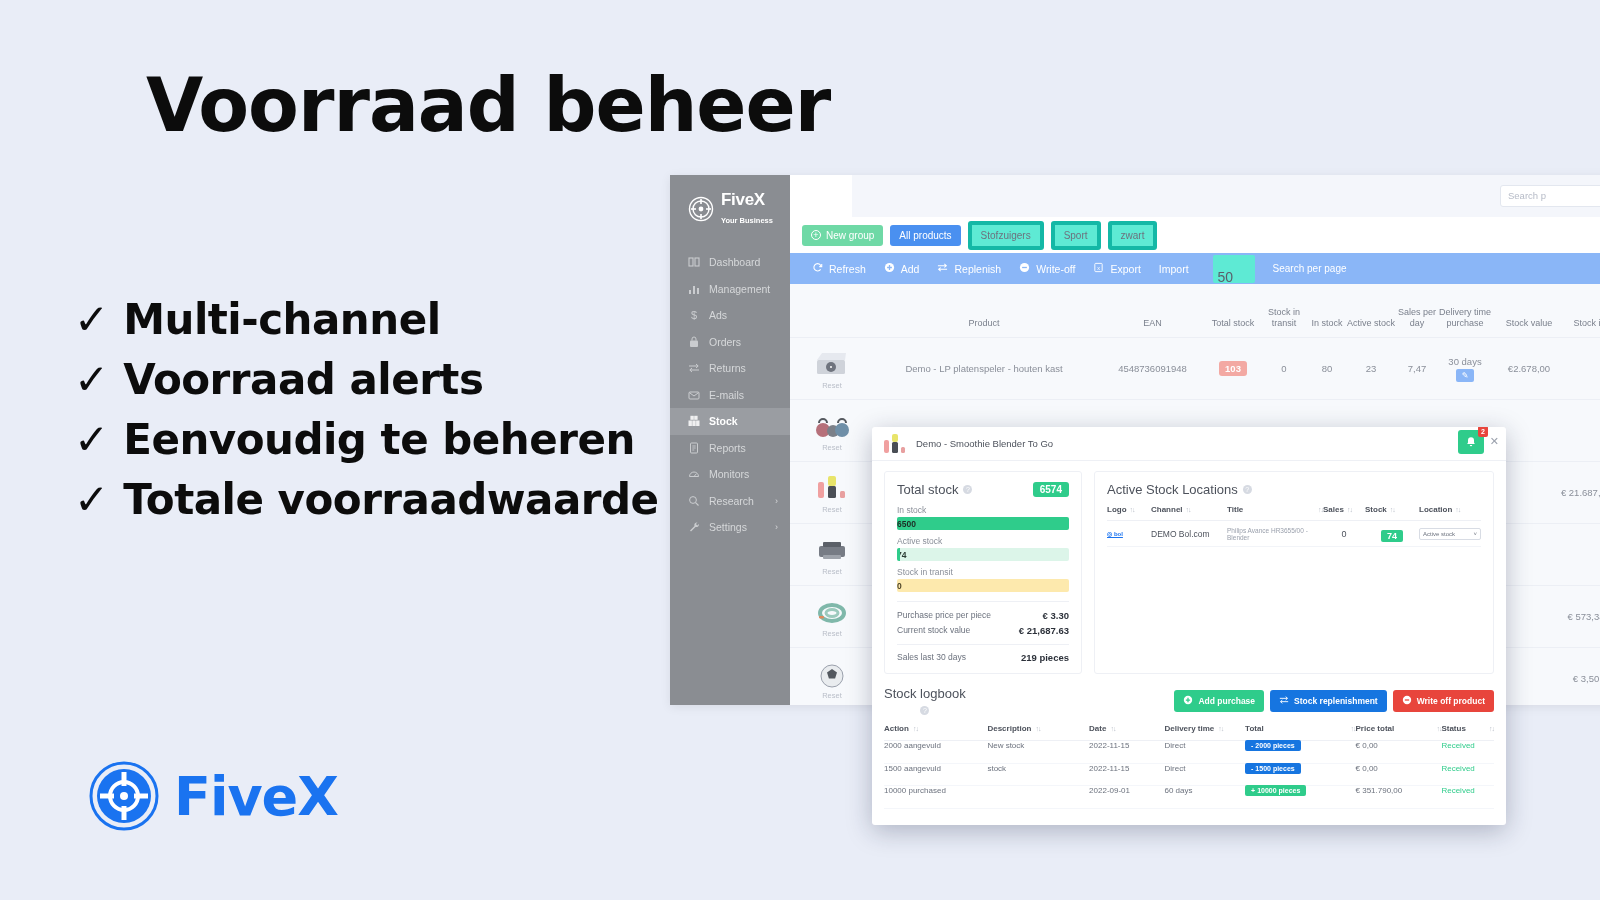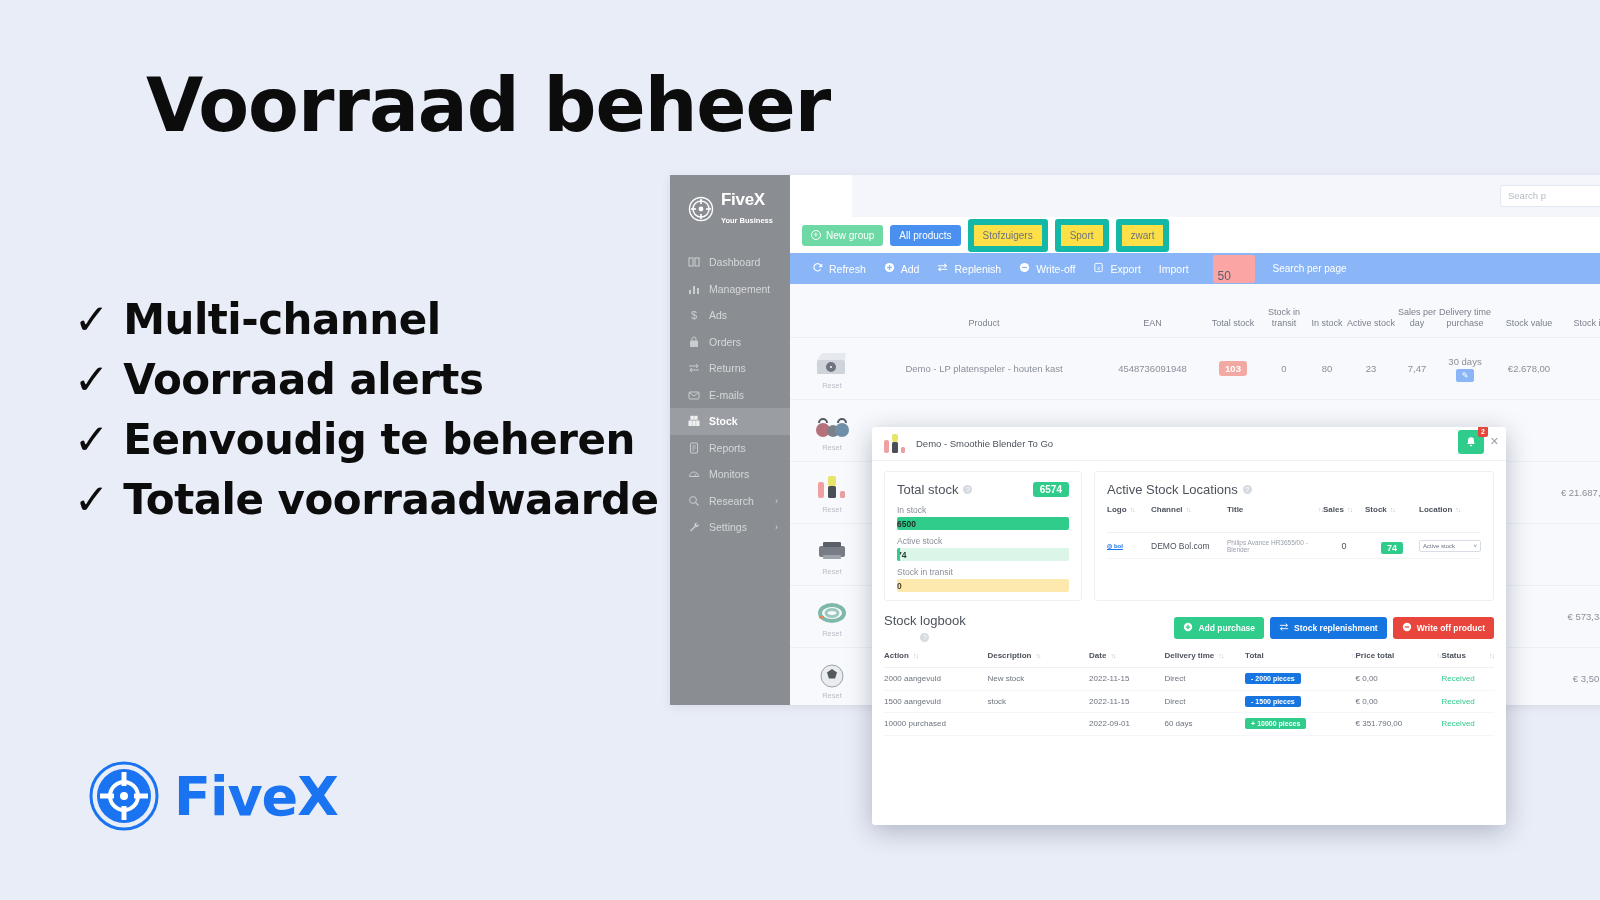--- a/index.html
+++ b/index.html
@@ -67,32 +67,32 @@
   .search-box {
     position: absolute; right: 10px; top: 10px; width: 120px; height: 22px;
     border: 1px solid #e3e7ef; border-radius: 3px; background: #fff;
     font-size: 9.5px; color: #b6bbc7; padding: 4px 7px; overflow: hidden; white-space: nowrap;
   }
 
   .group-row { height: 36px; background: #fff; display: flex; align-items: center; gap: 7px; padding-left: 12px; }
   .pill { font-size: 10px; border-radius: 3px; padding: 5px 9px; white-space: nowrap; }
   .pill-new { background: #6fd9a6; color: #fff; display: flex; align-items: center; gap: 5px; }
   .pill-active { background: #4a90f0; color: #fff; }
-  .pill-plain { background: #fde047; color: #6c727e; border: 6px solid #14b8a6; text-align: center; }
+  .pill-plain { background: #5eead4; color: #6c727e; border: 4px solid #14b8a6; text-align: center; }
   .plus-ico { width: 10px; height: 10px; border-radius: 50%; border: 1.6px solid #fff; display: flex; align-items: center; justify-content: center; font-size: 9px; line-height: 1; }
 
   .action-bar {
     height: 31px; background: #8ab6f7; display: flex; align-items: center;
     gap: 18px; padding-left: 22px; color: #fff; font-size: 10.5px;
   }
   .action { display: flex; align-items: center; gap: 6px; white-space: nowrap; }
   .action svg { width: 11px; height: 11px; }
   .ipp-input {
-    width: 42px; height: 19px; background: #fca5a5; border-radius: 2px;
-    color: #5a5f6a; font-size: 12px; padding: 14px 5px; margin-left: 6px;
+    width: 42px; height: 19px; background: #5eead4; border-radius: 2px;
+    color: #5a5f6a; font-size: 14px; padding: 14px 5px; margin-left: 6px;
   }
   .ipp-label { font-size: 10px; color: #fff; }
 
   
   .ptable { background: #f7f9fc; }
   .pthead { display: flex; align-items: flex-end; height: 54px; padding: 0 6px; border-bottom: 1px solid #eceff5; background: #f7f9fc; }
   .pth { font-size: 9px; color: #7b818d; line-height: 1.25; padding-bottom: 8px; }
   .ptrow { display: flex; align-items: center; height: 62px; padding: 0 6px; border-bottom: 1px solid #eceff5; background: #f7f9fc; }
   .ptd { font-size: 9.5px; color: #8a8f99; text-align: center; }
   .c-img { width: 72px; text-align: center; }
@@ -139,21 +139,21 @@
   .bar-instock { background: #2fcc8b; color: #1d2b24; }
   .bar-active { background: #dcf5e9; color: #2b3b33; }
   .bar-active::before { content: ""; position: absolute; left: 0; top: 0; width: 3px; height: 13px; background: #2fcc8b; border-radius: 2px 0 0 2px; }
   .bar-transit { background: #fde9ad; color: #4d4327; }
   .kv-sep { border-top: 1px solid #eef0f5; margin-top: 9px; padding-top: 6px; }
   .kv { display: flex; justify-content: space-between; font-size: 8.5px; color: #6c727e; padding: 2px 0; }
   .kv b { font-size: 9.5px; color: #2c313a; }
   .kv.big { border-top: 1px solid #eef0f5; margin-top: 6px; padding-top: 7px; }
 
   .loc-head, .loc-row { display: flex; align-items: center; }
-  .loc-head { border-bottom: 1px solid #eef0f5; padding-bottom: 18px; margin-top: 0; }
+  .loc-head { border-bottom: 1px solid #eef0f5; padding-bottom: 6px; margin-top: 0; }
   .loc-row { border-bottom: 1px solid #f2f4f8; height: 26px; }
   .lh { font-size: 8px; font-weight: bold; color: #4d525c; display: flex; align-items: center; gap: 3px; }
   .sortico { color: #b9bec8; font-size: 7px; letter-spacing: -1px; }
   .l-logo { width: 44px; }
   .l-chan { width: 76px; }
   .l-title { flex: 1; }
   .l-sales { width: 42px; text-align: center; }
   .l-stock { width: 54px; text-align: center; }
   .l-loc { width: 62px; }
   .td-chan { font-size: 8.5px; color: #4d525c; }
@@ -171,21 +171,21 @@
   .lb-head { display: flex; align-items: center; gap: 6px; }
   .lb-title { font-size: 13px; color: #4d525c; display: flex; align-items: center; gap: 5px; flex-direction: column; }
   .lb-btns { margin-left: auto; display: flex; gap: 6px; }
   .lb-btn { display: flex; align-items: center; gap: 5px; color: #fff; font-size: 8.5px; font-weight: bold; border-radius: 3px; padding: 5px 9px; white-space: nowrap; }
   .lb-btn svg { width: 10px; height: 10px; }
   .b-green { background: #2fcc8b; }
   .b-blue { background: #1675e0; }
   .b-red { background: #e8453c; }
   .lb-table { margin-top: 9px; }
   .lb-thead { display: flex; border-bottom: 1px solid #eef0f5; padding-bottom: 7px; }
-  .lb-tr { display: flex; align-items: center; height: 22.5px; border-bottom: 1px solid #f4f6fa; }
+  .lb-tr { display: flex; height: 22.5px; border-bottom: 1px solid #f4f6fa; }
   .lb-th { font-size: 8px; font-weight: bold; color: #4d525c; display: flex; align-items: center; gap: 4px; }
   .lb-td { font-size: 8px; color: #6c727e; }
   .k-action { width: 118px; }
   .k-desc { width: 116px; }
   .k-date { width: 86px; }
   .k-dtime { width: 92px; }
   .k-total { width: 126px; }
   .k-price { width: 98px; }
   .k-status { width: 60px; }
   .tag-blue { background: #1675e0; color: #fff; font-size: 7px; font-weight: bold; padding: 2px 6px; border-radius: 2px; }
@@ -568,20 +568,34 @@
         <div class="bar-label">Active stock</div>
         <div class="bar bar-active">
             <span>74</span>
           </div>
 
         <div class="bar-label">Stock in transit</div>
         <div class="bar bar-transit">
             <span>0</span>
           </div>
 
+        <div class="kv-sep">
+          <div class="kv">
+            <span>Purchase price per piece</span>
+            <b>€ 3.30</b>
+          </div>
+          <div class="kv">
+            <span>Current stock value</span>
+            <b>€ 21,687.63</b>
+          </div>
+          <div class="kv big">
+            <span>Sales last 30 days</span>
+            <b>219 pieces</b>
+          </div>
+        </div>
       </div>
 
       <div class="card card-locs">
         <div class="card-h">
           <span>Active Stock Locations</span>
           <span class="help-ico">?</span>
         </div>
 
         <div class="loc-head">
           <div class="lh l-logo">

